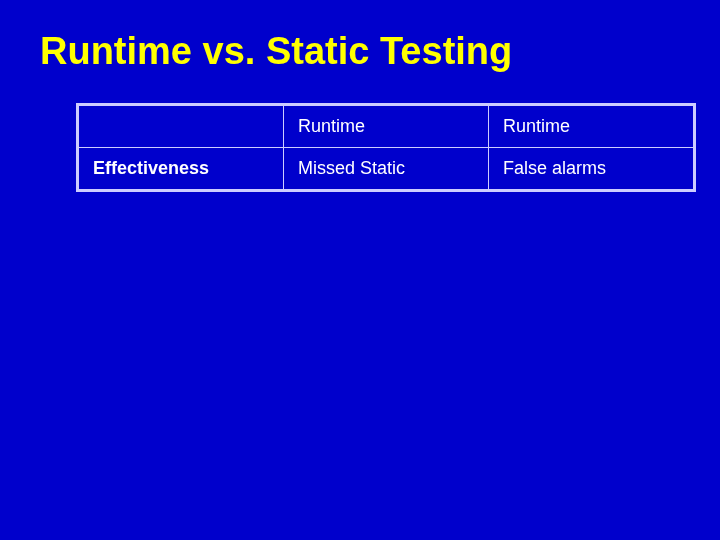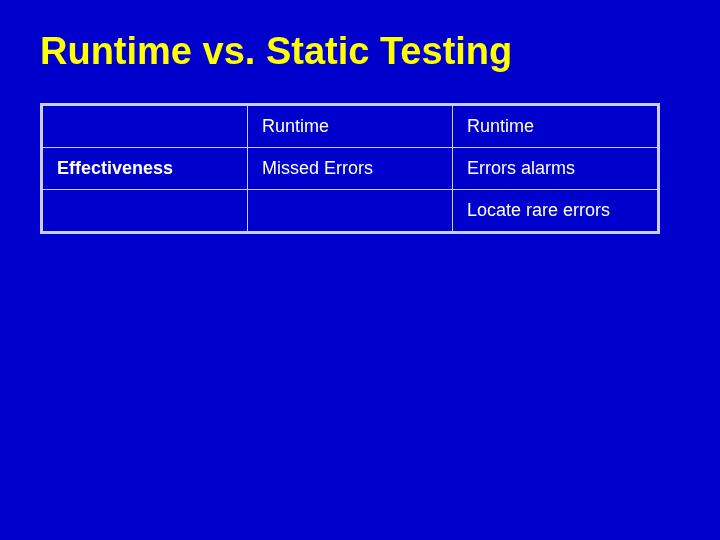--- a/index.html
+++ b/index.html
@@ -27,20 +27,21 @@
       color: #ffff00;
       font-size: 38px;
       font-weight: bold;
       margin-bottom: 30px;
       font-family: Arial, sans-serif;
     }
 
     .table-wrapper {
       border: 2px solid #ccccff;
       width: 620px;
+      margin-left: 36px;
     }
 
     table {
       width: 100%;
       border-collapse: collapse;
       color: white;
       font-size: 18px;
     }
 
     td {
@@ -77,24 +78,19 @@
       <thead>
         <tr class="header-row">
           <td></td>
           <td>Runtime</td>
           <td>Runtime</td>
         </tr>
       </thead>
       <tbody>
         <tr class="data-row">
           <td>Effectiveness</td>
-          <td>Missed  Errors</td>
-          <td>Errors alarms</td>
-        </tr>
-        <tr class="data-row">
-          <td></td>
-          <td></td>
-          <td>Locate rare errors</td>
+          <td>Missed  Static</td>
+          <td>False alarms</td>
         </tr>
       </tbody>
     </table>
   </div>
 </div>
 
 </body></html>

